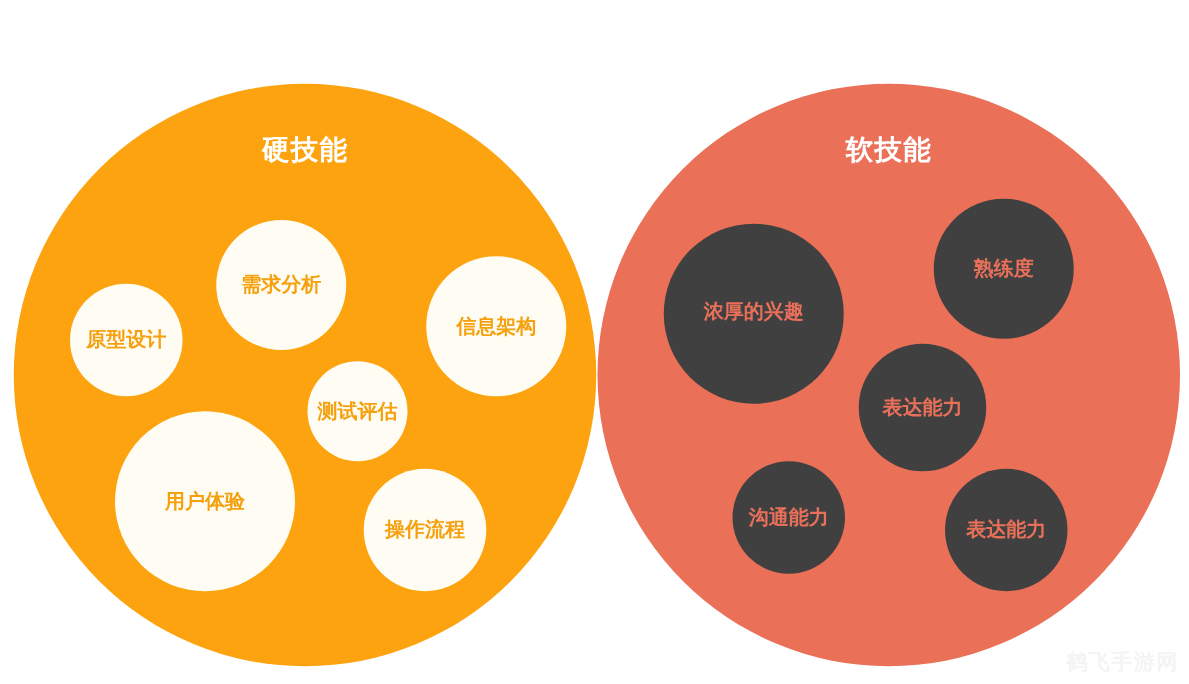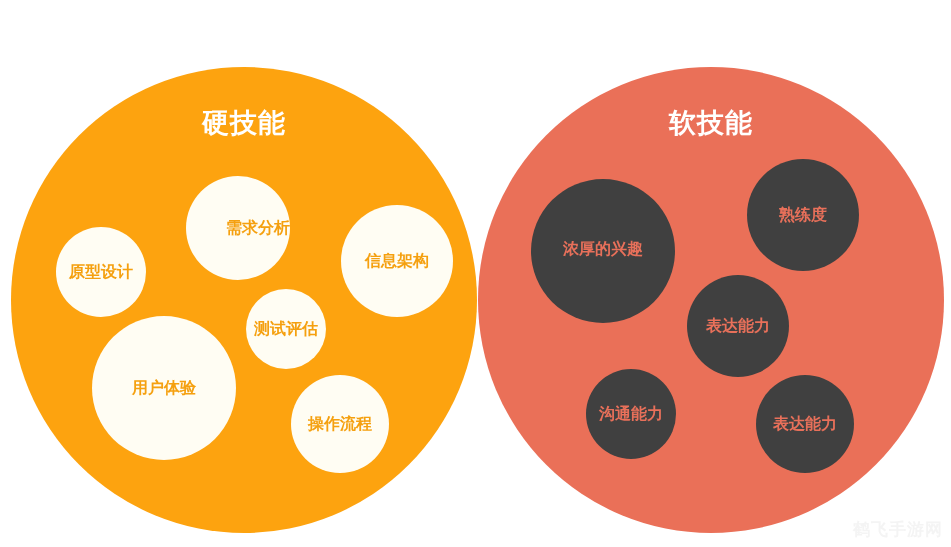--- a/index.html
+++ b/index.html
@@ -1,20 +1,20 @@
 <!DOCTYPE html>
 <html><head>
 <meta charset="utf-8">
 <style>
   html, body { margin:0; padding:0; }
   body { width:951px; height:547px; background:#ffffff; position:relative; overflow:hidden;
          font-family:"DejaVu Sans", "Liberation Sans", sans-serif; }
   .big { position:absolute; border-radius:50%; }
   .big-title { position:absolute; left:0; width:100%; text-align:center; color:#ffffff;
-               font-size:27px; font-weight:bold; letter-spacing:1px; }
+               font-size:22px; font-weight:bold; letter-spacing:1px; }
   .bubble { position:absolute; border-radius:50%; display:flex; align-items:center; justify-content:center; }
   .bubble span { font-size:16px; font-weight:bold; white-space:nowrap; }
   .hard .bubble { background:#fffdf3; }
   .hard .bubble span { color:#f5a00f; }
   .soft .bubble { background:#404040; }
   .soft .bubble span { color:#e8705a; }
   .watermark { position:absolute; right:8px; bottom:6px; font-size:17px; font-weight:bold;
                color:#f4f4f4; letter-spacing:1px; }
 </style>
 </head>
@@ -22,33 +22,33 @@
 
 <div class="big hard" style="left:11px; top:67px; width:466px; height:466px; background:#fda30f;">
   <div class="big-title" style="top:38px;">硬技能</div>
 </div>
 
 <div class="big soft" style="left:478px; top:67px; width:466px; height:466px; background:#ea7058;">
   <div class="big-title" style="top:38px;">软技能</div>
 </div>
 
 <div class="hard" id="hard-layer">
-  <div class="bubble" style="left:186px;top:176px;width:104px;height:104px;justify-content:flex-end;">
+  <div class="bubble" style="left:173px;top:176px;width:104px;height:104px;">
       <span>需求分析</span>
     </div>
   <div class="bubble" style="left:56px;top:227px;width:90px;height:90px;">
       <span>原型设计</span>
     </div>
   <div class="bubble" style="left:341px;top:205px;width:112px;height:112px;">
       <span>信息架构</span>
     </div>
   <div class="bubble" style="left:246px;top:289px;width:80px;height:80px;">
       <span>测试评估</span>
     </div>
-  <div class="bubble" style="left:92px;top:316px;width:144px;height:144px;text-align:center;">
+  <div class="bubble" style="left:92px;top:329px;width:144px;height:144px;text-align:center;">
       <span>用户体验</span>
     </div>
   <div class="bubble" style="left:291px;top:375px;width:98px;height:98px;">
       <span>操作流程</span>
     </div>
 </div>
 
 <div class="soft" id="soft-layer">
   <div class="bubble" style="left:531px;top:179px;width:144px;height:144px;">
       <span style="position:relative;top:-2px;font-family:Liberation Serif, serif;">浓厚的兴趣</span>

